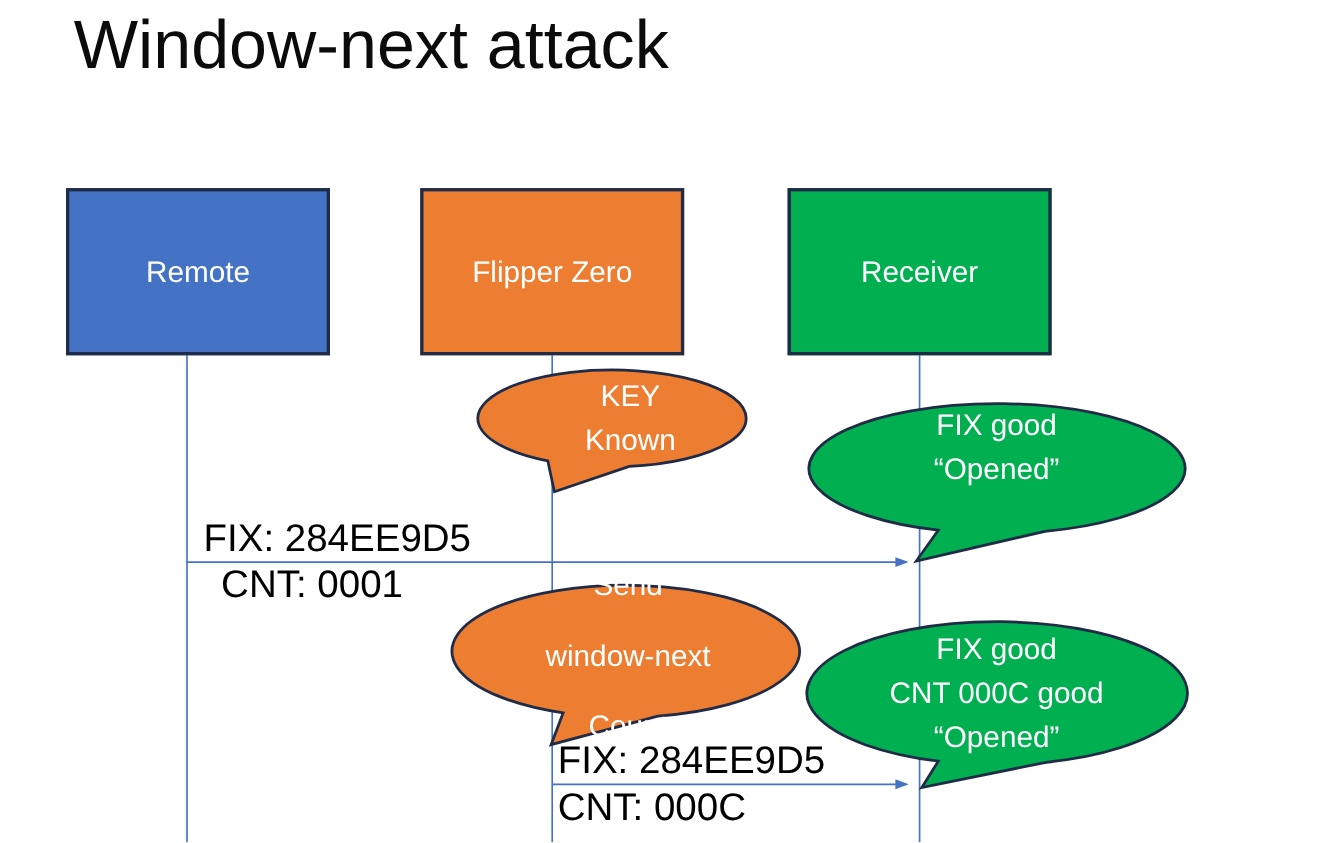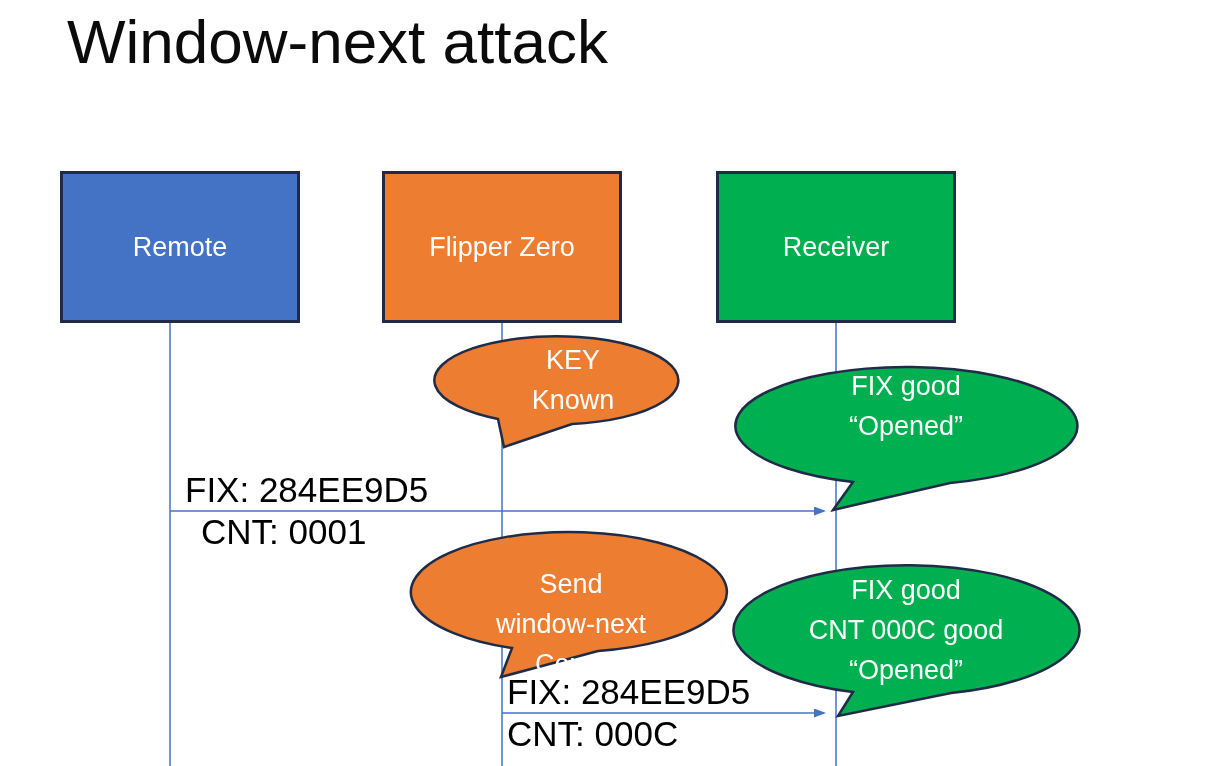--- a/index.html
+++ b/index.html
@@ -50,21 +50,21 @@
     align-items: center;
     justify-content: flex-start;
     color: #ffffff;
     font-size: 27px;
     line-height: 40px;
     text-align: center;
     pointer-events: none;
   }
   .ct-1 { left: 451px; top: 340px; width: 244px; }
   .ct-2 { left: 736px; top: 366px; width: 340px; }
-  .ct-3 { left: 413px; top: 564px; width: 316px; }
+  .ct-3 { left: 413px; top: 512px; width: 316px; gap: 24px; }
   .ct-4 { left: 733px; top: 570px; width: 346px; }
   .msg-label {
     position: absolute;
     color: #000000;
     font-size: 35px;
     line-height: 30px;
     white-space: nowrap;
   }
   .ml-1a { left: 185px; top: 475px; }
   .ml-1b { left: 185px; top: 517px; margin-left: 16px; }

